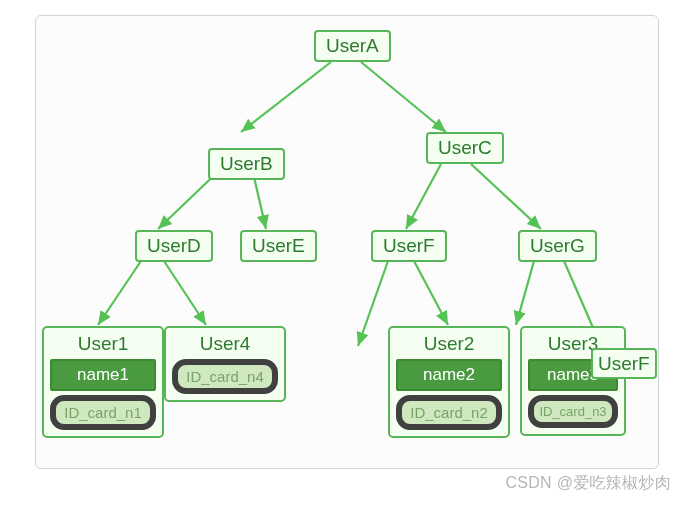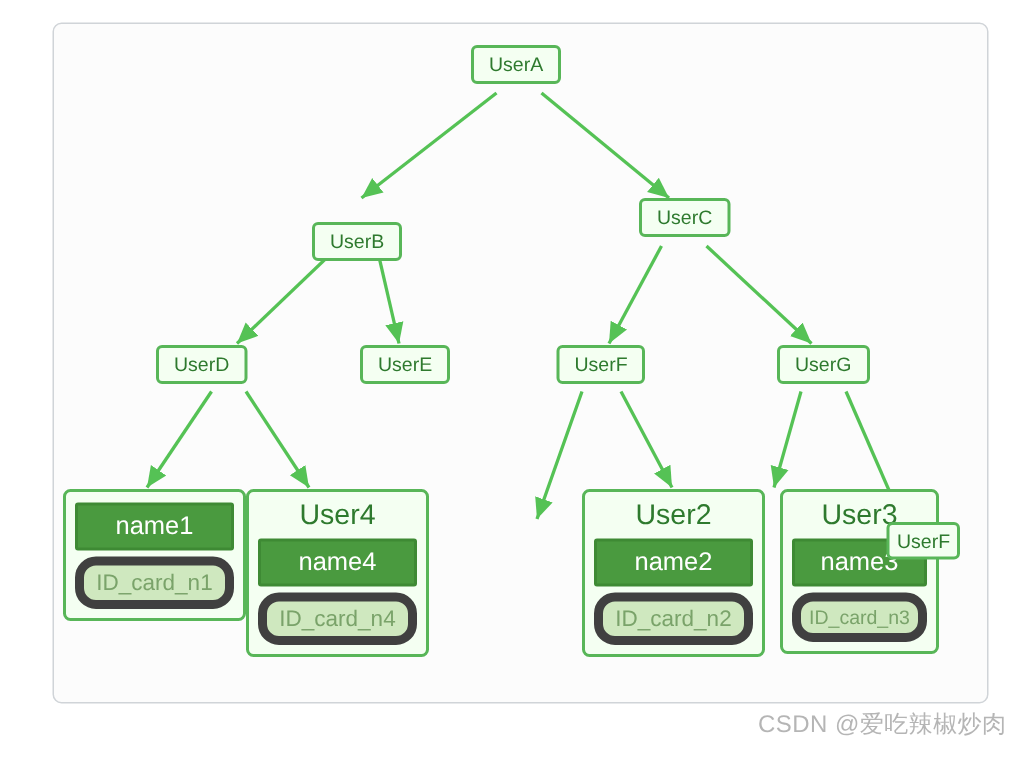--- a/index.html
+++ b/index.html
@@ -15,21 +15,21 @@
     border:1px solid #d0d4d8;border-radius:6px;
     background:#fcfcfc;
   }
   svg.edges{position:absolute;left:0;top:0;width:100%;height:100%}
   .node{
     position:absolute;
     border:2px solid #58b658;
     background:#f4fff2;
     border-radius:4px;
     color:#2e7a2e;
-    font-size:13px;
+    font-size:19px;
     line-height:1;
     padding:4px 10px 5px;
     text-align:right;
     white-space:nowrap;
   }
   .big{
     position:absolute;
     border:2px solid #58b658;
     background:#f4fff2;
     border-radius:5px;
@@ -87,33 +87,33 @@
       <line x1="498" y1="245" x2="480" y2="309"></line>
       <line x1="528" y1="245" x2="565" y2="330"></line>
     </g>
   </svg>
 
   <div class="node" style="left:278px;top:14px"><span>UserA</span></div>
 
   <div class="node" style="left:172px;top:132px"><span>UserB</span></div>
   <div class="node" style="left:390px;top:116px"><span>UserC</span></div>
 
-  <div class="node" style="left:68px;top:214px"><span>UserD</span></div>
+  <div class="node" style="left:99px;top:214px"><span>UserD</span></div>
   <div class="node" style="left:335px;top:214px"><span>UserF</span></div>
   <div class="node" style="left:204px;top:214px"><span>UserE</span></div>
   <div class="node" style="left:482px;top:214px"><span>UserG</span></div>
 
   <div class="big" style="left:6px;top:310px">
+    <div class="title">User1</div>
     <div class="pill-name">name1</div>
     <div class="pill-id">ID_card_n1</div>
   </div>
 
   <div class="big" style="left:128px;top:310px">
     <div class="title">User4</div>
-    <div class="pill-name">name4</div>
     <div class="pill-id">ID_card_n4</div>
   </div>
 
 
   <div class="big" style="left:352px;top:310px">
     <div class="title">User2</div>
     <div class="pill-name">name2</div>
     <div class="pill-id">ID_card_n2</div>
   </div>
 

